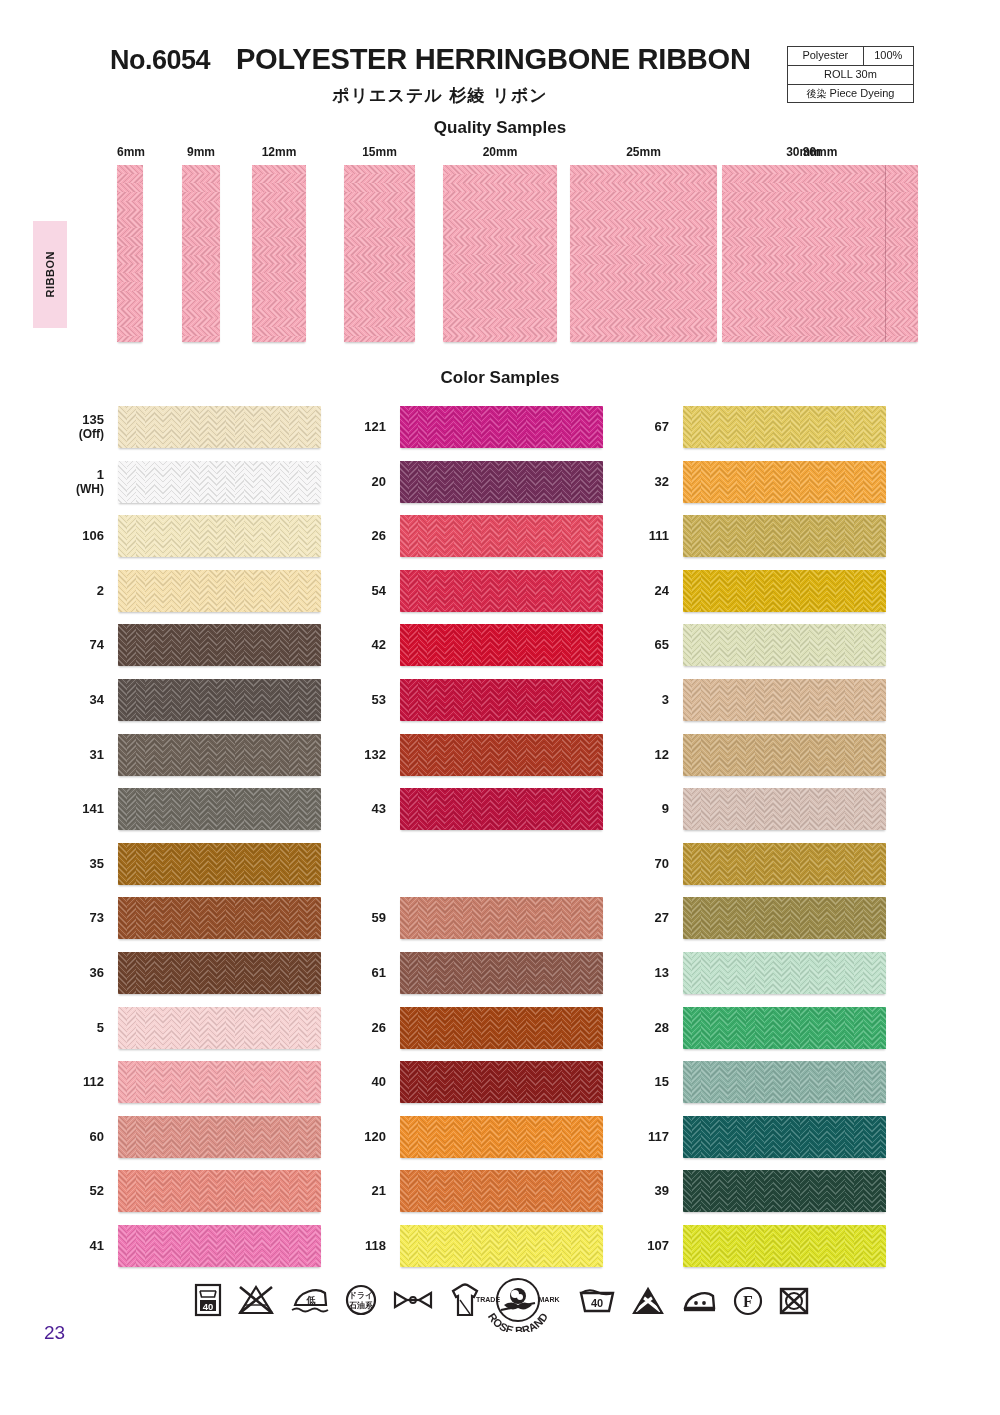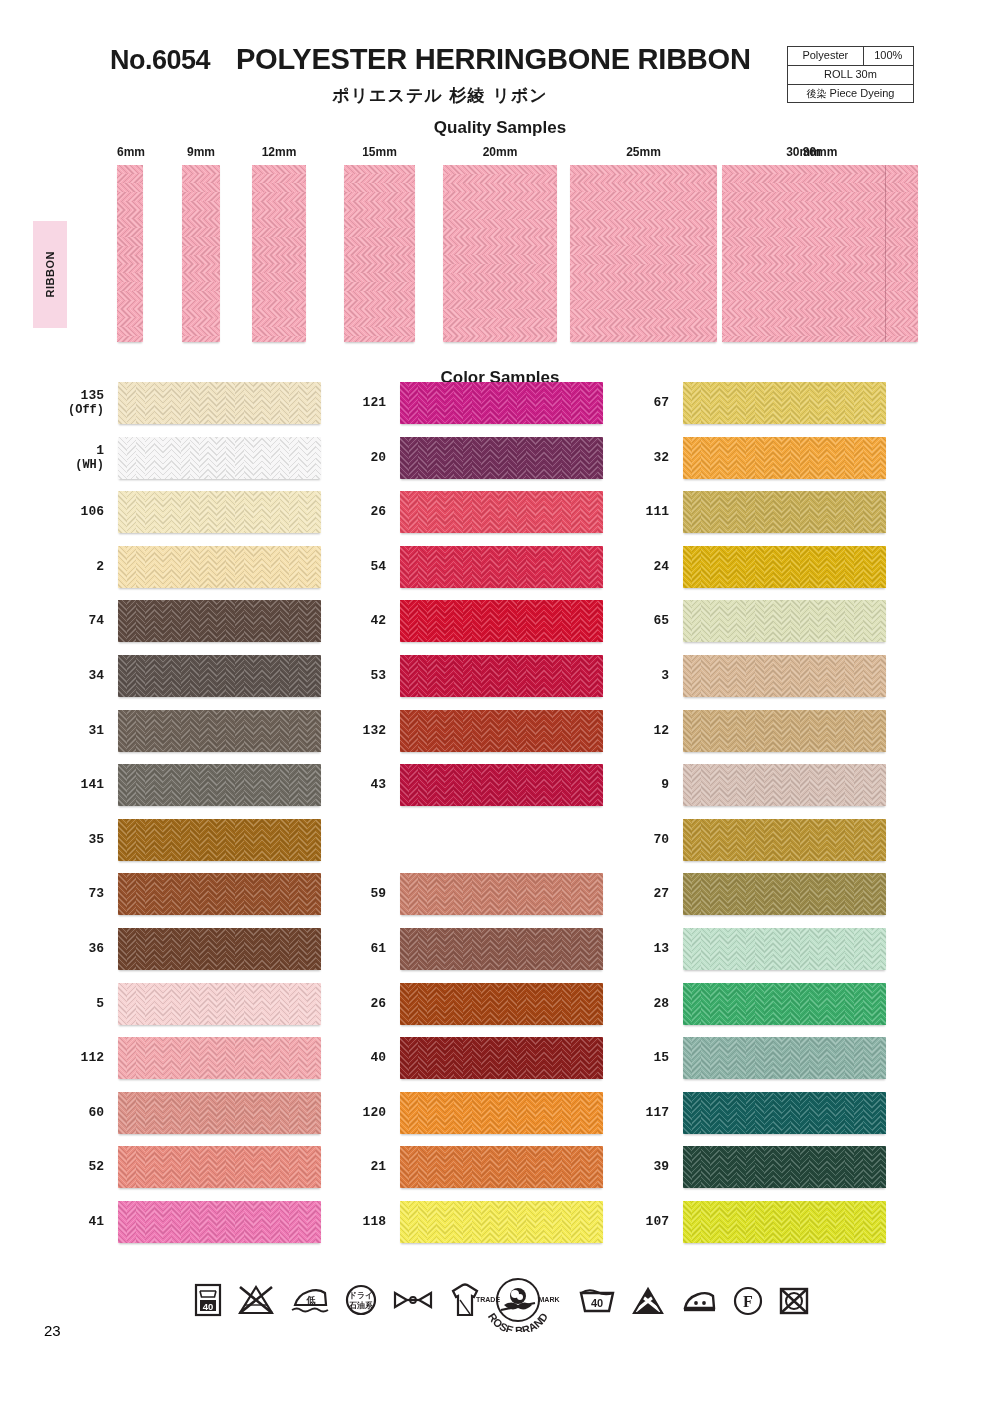--- a/index.html
+++ b/index.html
@@ -136,37 +136,37 @@
     position:absolute; top:20px; left:0;
     height:177px; width:100%;
   }
   
   #q-wide-divider {
     position:absolute; top:20px; height:177px; width:1px;
     background:rgba(150,80,100,0.45);
   }
 
   
-  #color-area { position:absolute; left:0; top:382px; width:854px; height:870px;font-family:Liberation Mono, monospace; }
+  #color-area { position:absolute; left:0; top:406px; width:854px; height:870px; }
   .c-row { position:absolute; height:42px; }
   .c-code {
     position:absolute; top:0; height:42px;
     display:flex; flex-direction:column;
     align-items:flex-end; justify-content:center;
     font-size:13px; font-weight:bold; line-height:1.15;
     white-space:nowrap;
   }
   .c-code .sub { font-size:12px; }
   .c-swatch { position:absolute; top:0; height:42px; width:203px; }
 
   
   #footer { position:absolute; left:0; top:1262px; width:1000px; height:110px; }
   #page-number {
     position:absolute; left:44px; top:60px;
-    font-size:15px; color:#000000;
+    font-size:19px; color:#4c1d95;
   }
   .sym-group { position:absolute; display:flex; align-items:center; }
   #sym-left  { left:193px; top:1282px; gap:13px; }
   #sym-right { left:578px; top:1286px; gap:14px; }
   #brand-logo { position:absolute; left:468px; top:1276px; width:100px; height:56px; }
   .sym { display:block; }
 </style>
 </head>
 <body>
 

